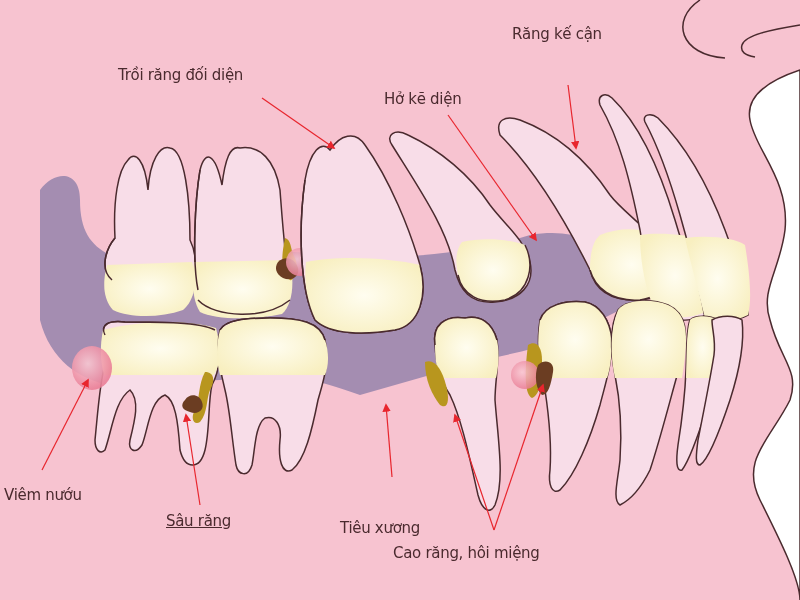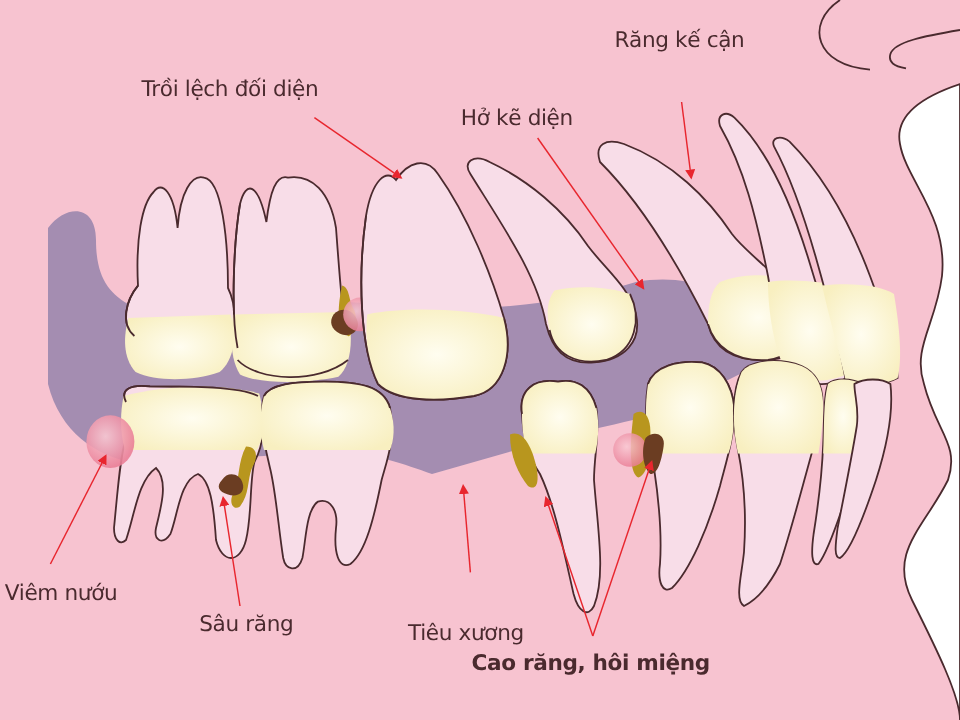--- a/index.html
+++ b/index.html
@@ -1,18 +1,18 @@
 <!DOCTYPE html>
 <html><head>
   <meta charset="utf-8">
   <style>
     html, body { margin: 0; padding: 0; }
     body { width: 800px; height: 600px; overflow: hidden; background: #f7c3d0; position: relative; font-family: "DejaVu Sans", sans-serif; }
     #stage { position: absolute; left: 0; top: 0; width: 800px; height: 600px; }
-    .label { position: absolute; color: #4a2a2e; font-size: 18px; line-height: 22px; white-space: nowrap; font-family: "DejaVu Sans", sans-serif; letter-spacing: -0.3px; }
+    .label { position: absolute; color: #4a2a2e; font-size: 15px; line-height: 22px; white-space: nowrap; font-family: "DejaVu Sans", sans-serif; letter-spacing: -0.3px; }
     .label.center { text-align: center; }
   </style>
 </head>
 <body>
 
 <svg id="stage" viewBox="0 0 800 600" xmlns="http://www.w3.org/2000/svg">
   <defs>
     <radialGradient id="crownGrad" cx="50%" cy="50%" r="60%">
       <stop offset="0%" stop-color="#fffdf0"></stop>
       <stop offset="100%" stop-color="#f8efc0"></stop>
@@ -133,29 +133,29 @@
     <line x1="392" y1="477" x2="386" y2="405" marker-end="url(#arrowHead)"></line>
     <line x1="494" y1="530" x2="455" y2="415" marker-end="url(#arrowHead)"></line>
     <line x1="494" y1="530" x2="543" y2="385" marker-end="url(#arrowHead)"></line>
   </g>
 </svg>
 
 <div class="label center" style="left:512px; top:23px;">
   <div>Răng kế cận</div>
 </div>
 <div class="label" style="left:118px; top:64px;">
-  <span>Trồi lệch đối diện</span>
+  <span>Trồi răng đối diện</span>
 </div>
 <div class="label" style="left:384px; top:88px;">
   <span>Hở kẽ diện</span>
 </div>
 <div class="label" style="left:4px; top:484px;text-align:center;">
   <span>Viêm nướu</span>
 </div>
-<div class="label" style="left:166px; top:510px;">
+<div class="label" style="left:166px; top:510px;text-decoration:underline;">
   <span>Sâu răng</span>
 </div>
 <div class="label" style="left:340px; top:482px;margin-top:35px;">
   <span>Tiêu xương</span>
 </div>
-<div class="label" style="left:393px; top:542px;font-weight:bold;">
+<div class="label" style="left:393px; top:542px;">
   <span>Cao răng, hôi miệng</span>
 </div>
 
 </body></html>

